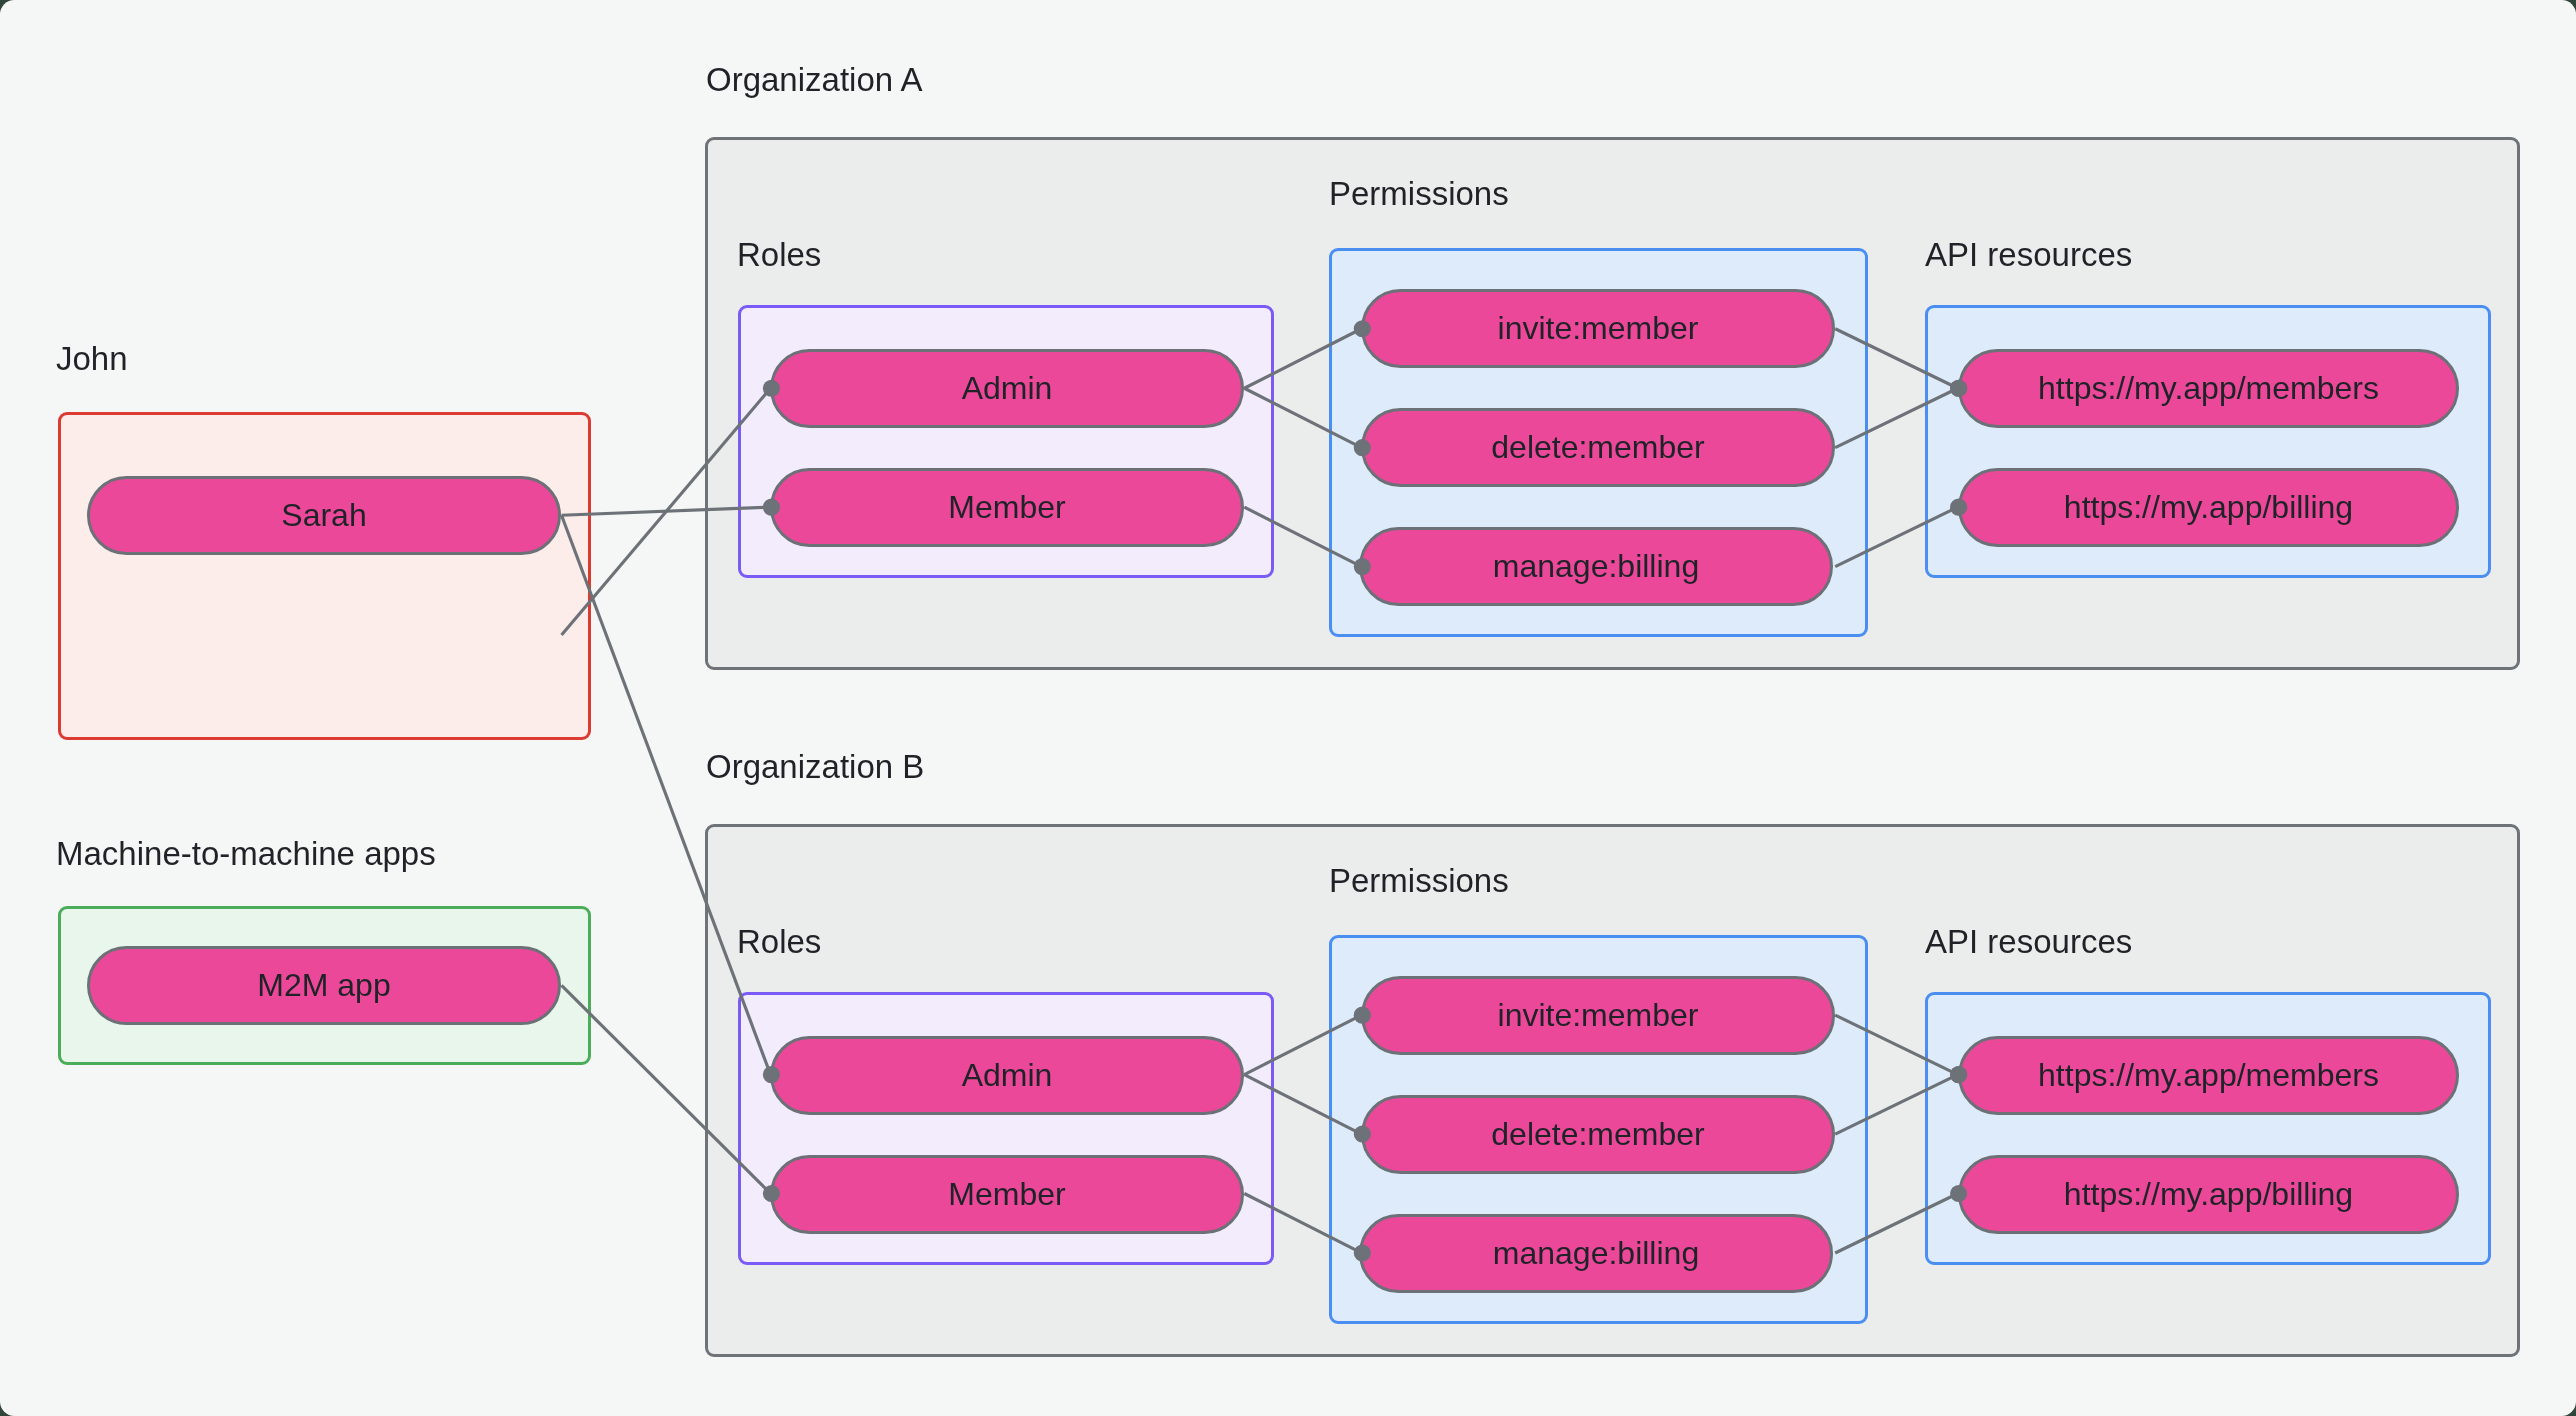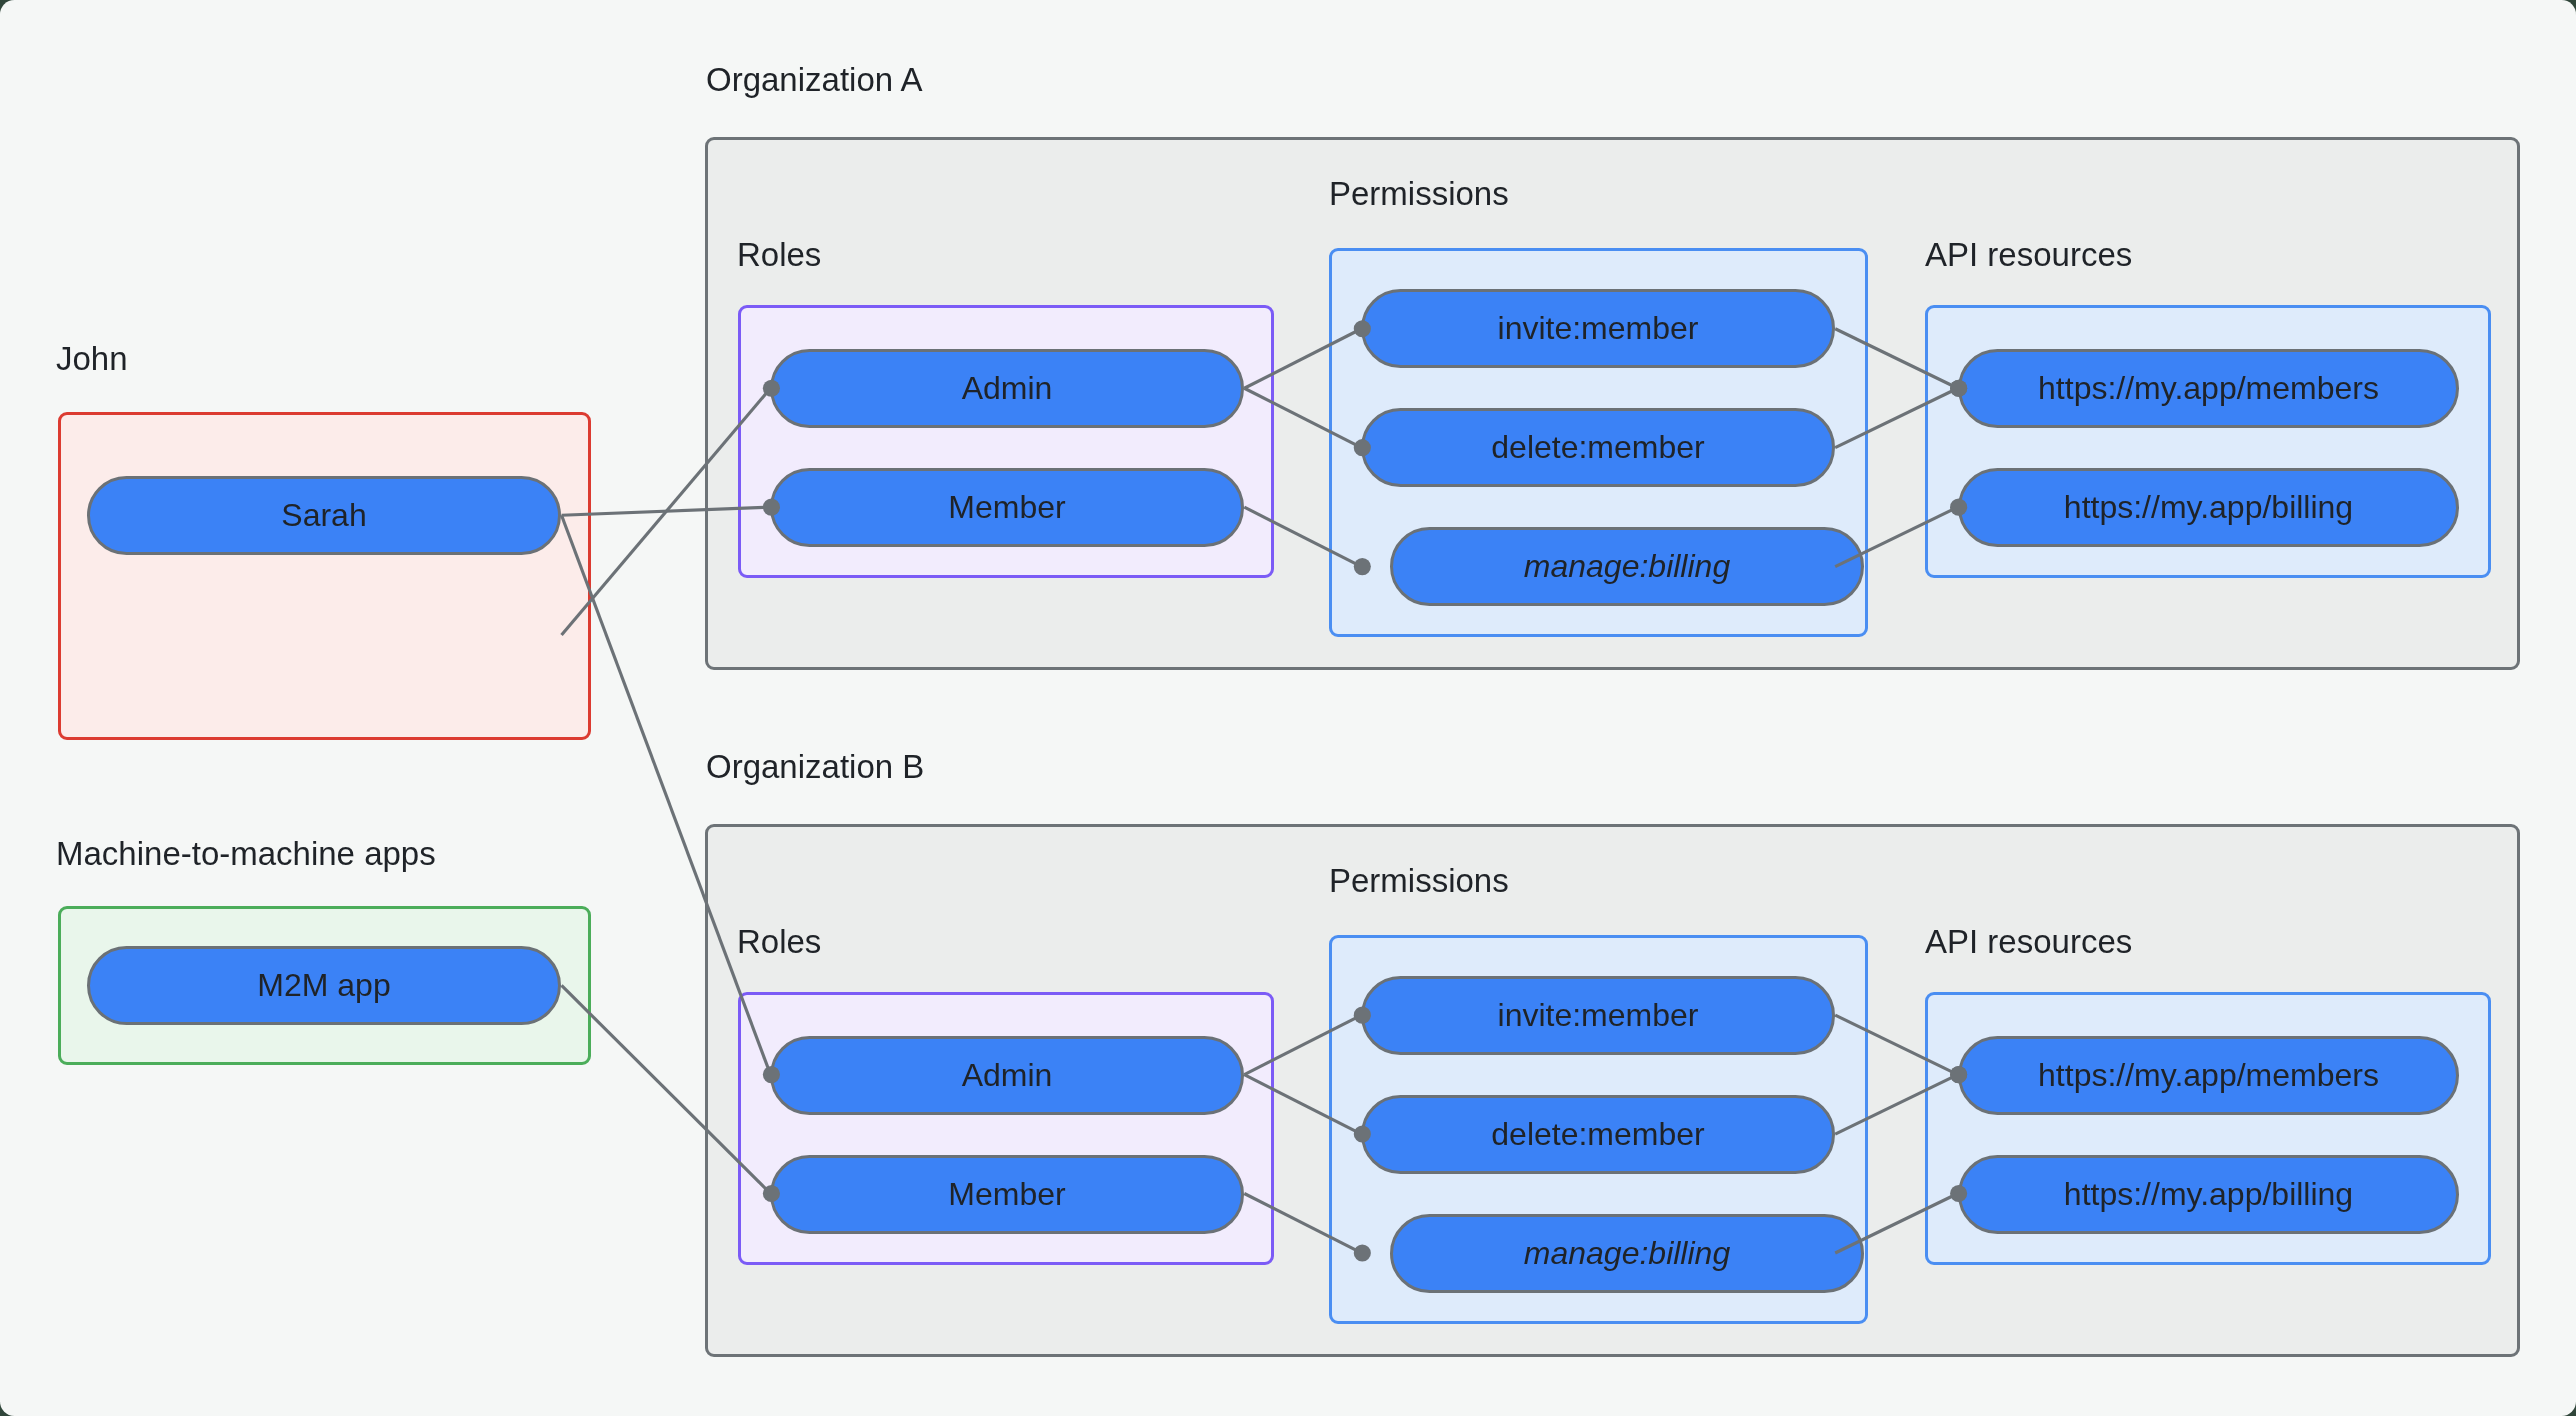--- a/index.html
+++ b/index.html
@@ -31,40 +31,40 @@
   .m2m-box{border:3.6px solid var(--m2m_border,#4bad5a);background:var(--m2m_fill,#e9f6eb);}
   .org-box{border:3.6px solid var(--org_border,#6d7377);background:var(--org_fill,#ebedec);}
   .roles-box{border:3.6px solid var(--roles_border,#7b5bf6);background:var(--roles_fill,#f2ecfd);}
   .blue-box{border:3.6px solid var(--blue_border,#4a8ef2);background:var(--blue_fill,#deebfb);}
   .pill{
     position:absolute;
     box-sizing:border-box;
     height:79px;
     border:3.2px solid var(--node_border,#6b7176);
     border-radius:40px;
-    background:#3b82f6;
+    background:#ec4899;
     display:flex;align-items:center;justify-content:center;
     font-size:32px;color:var(--text,#1f2328);
     white-space:nowrap;
     z-index:2;
   }
   .org{position:absolute;left:0;width:2576px;height:732px;}
   .org-a{top:0;}
   .org-b{top:687px;}
   .org .org-title{left:706px;top:60px;}
   .org .org-frame{left:705px;top:137px;width:1815px;height:533px;}
   .org .roles-label{left:737px;top:235px;}
   .org .roles-frame{left:738px;top:305px;width:536px;height:273px;}
   .org .role-admin{left:770px;top:349px;width:474px;}
   .org .role-member{left:770px;top:468px;width:474px;}
   .org .perm-label{left:1329px;top:174px;text-align:right;}
   .org .perm-frame{left:1329px;top:248px;width:539px;height:389px;}
   .org .perm-invite{left:1361px;top:289px;width:474px;}
   .org .perm-delete{left:1361px;top:408px;width:474px;}
-  .org .perm-manage{left:1390px;top:527px;width:474px;font-style:italic;}
+  .org .perm-manage{left:1359px;top:527px;width:474px;}
   .org .api-label{left:1925px;top:235px;}
   .org .api-frame{left:1925px;top:305px;width:566px;height:273px;}
   .org .api-members{left:1958px;top:349px;width:501px;}
   .org .api-billing{left:1958px;top:468px;width:501px;}
   .users-label{left:56px;top:339px;}
   .users-frame{left:58px;top:412px;width:533px;height:328px;}
   .node-sarah{left:87px;top:476px;width:474px;}
   .node-john{left:87px;top:596px;width:474px;}
   .m2m-label{left:56px;top:834px;text-align:right;}
   .m2m-frame{left:58px;top:906px;width:533px;height:159px;}

